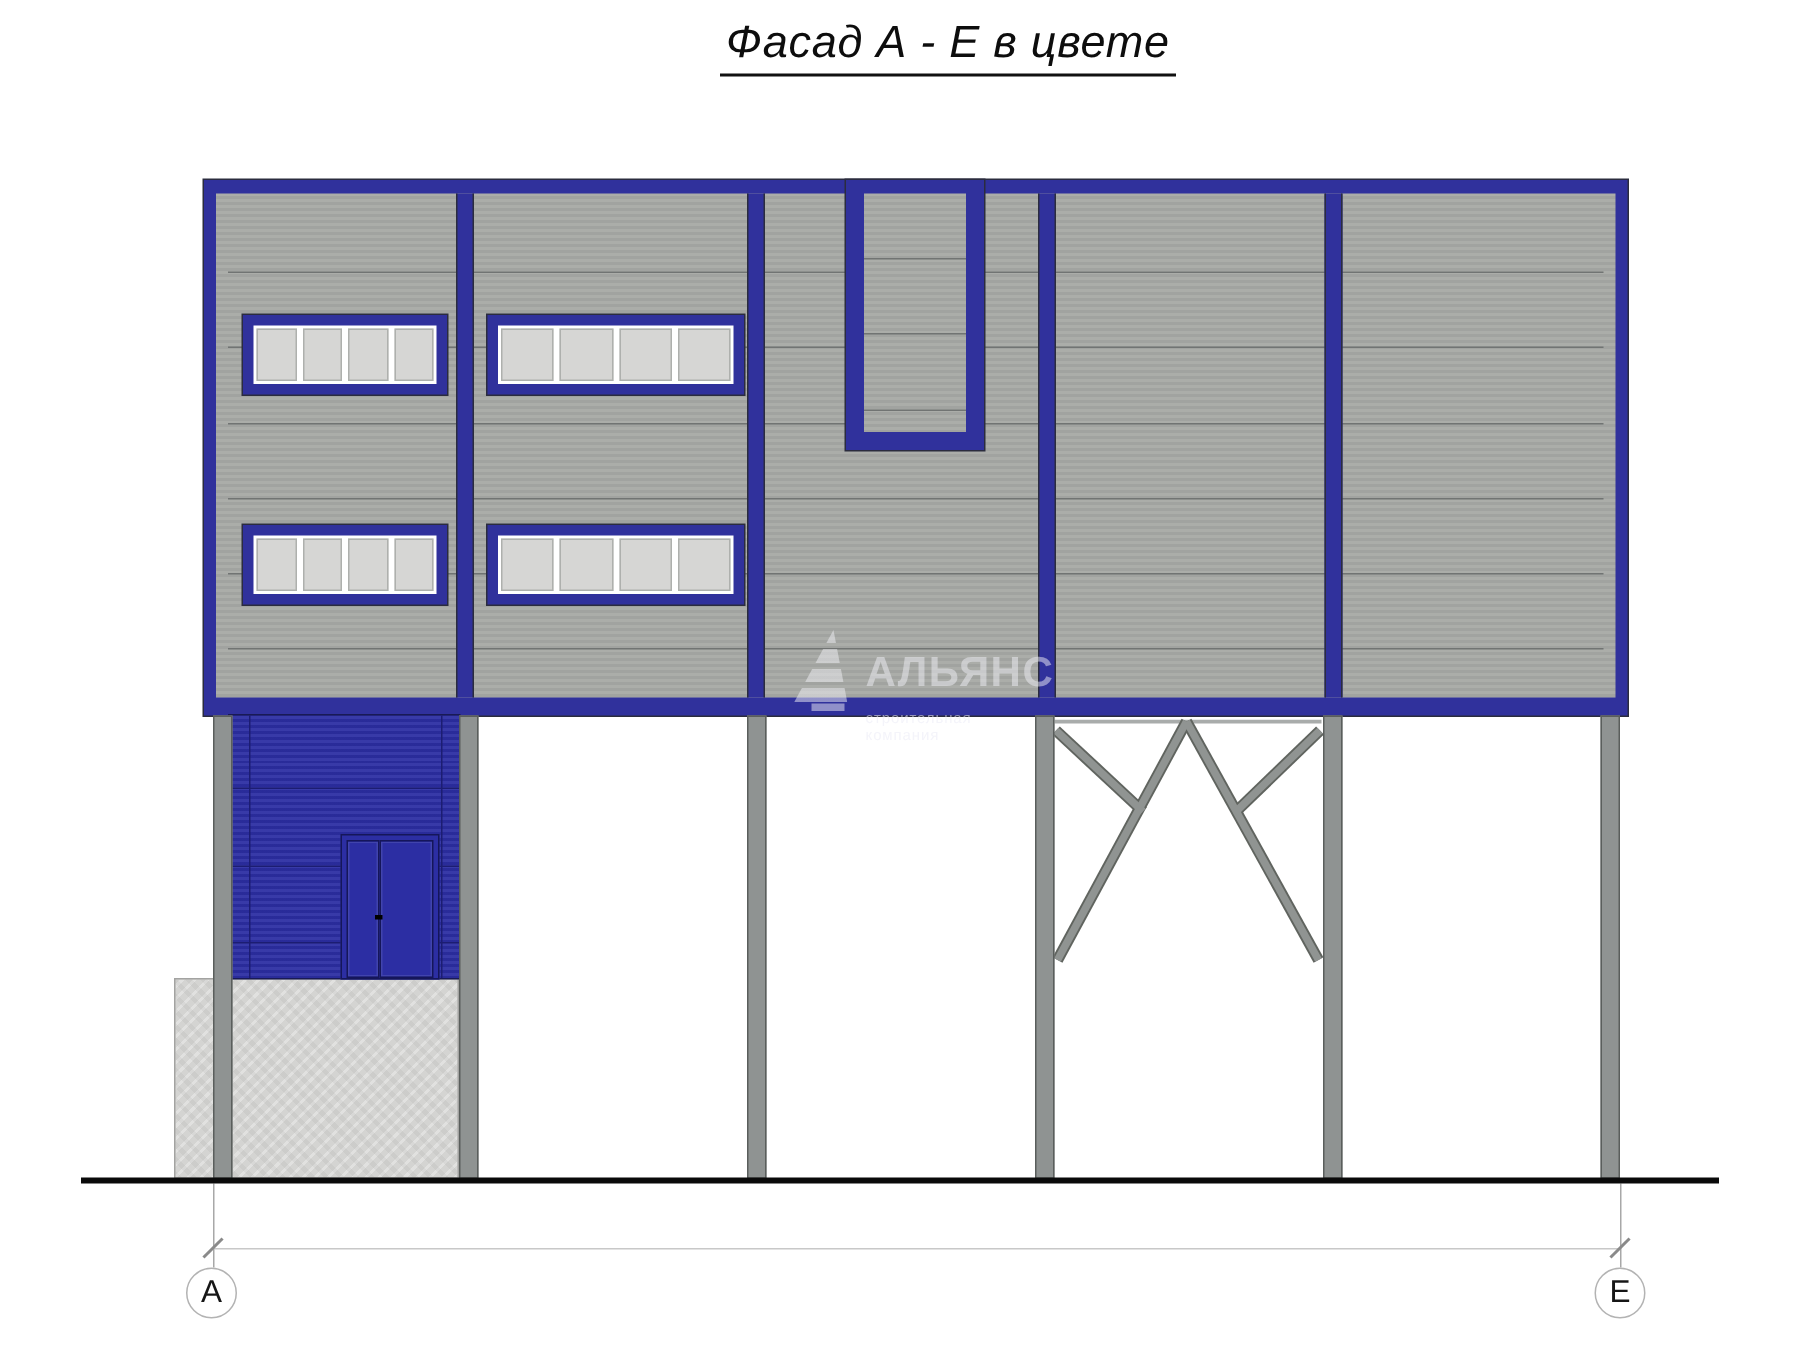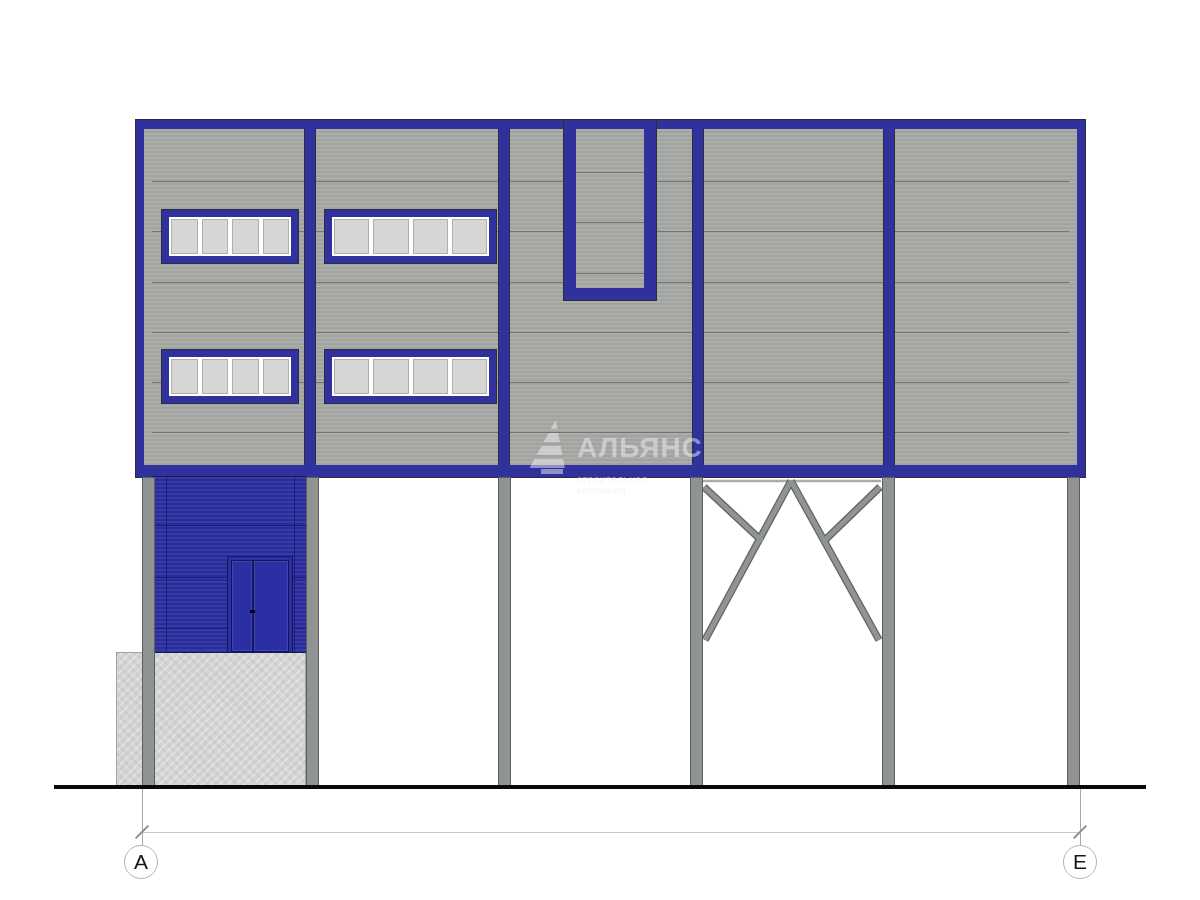--- a/index.html
+++ b/index.html
@@ -115,20 +115,23 @@
   .wm-name{position:absolute;left:577px;top:432px;font-size:28px;font-weight:bold;
         letter-spacing:1px;color:rgba(240,240,245,.5);}
   .wm-tagline{position:absolute;left:577px;top:463px;font-size:10px;font-weight:normal;
         letter-spacing:.6px;color:rgba(235,235,245,.55);margin-top:11px;}
 </style>
 </head>
 <body>
 
 <div class="canvas">
 
+  <div class="title-wrap">
+    <span class="title">Фасад А - Е в цвете</span>
+  </div>
 
   <div class="facade">
     <div class="panels">
       <div class="seam s1"></div>
       <div class="seam s2"></div>
       <div class="seam s3"></div>
       <div class="seam s4"></div>
       <div class="seam s5"></div>
       <div class="seam s6"></div>
     </div>

